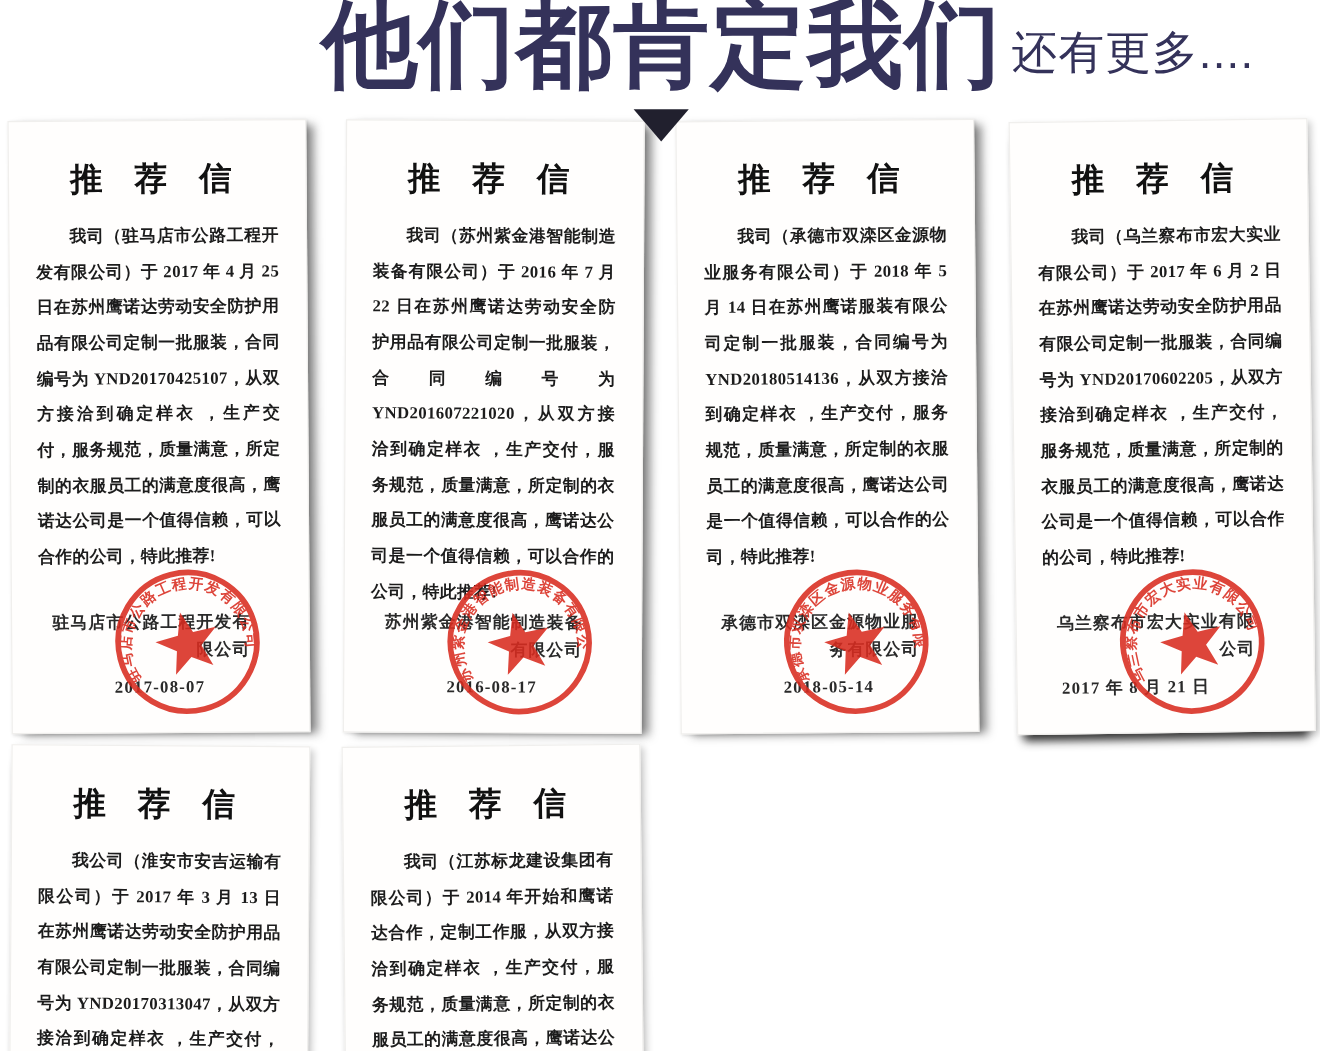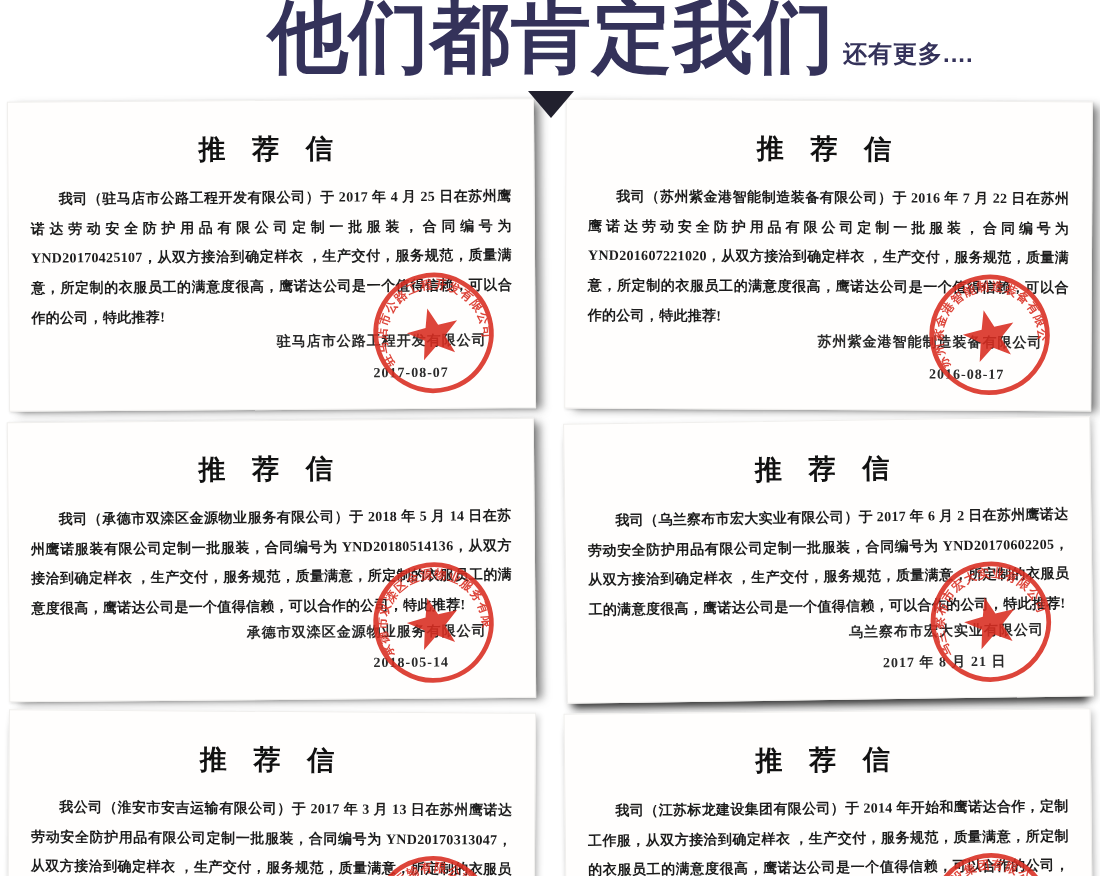--- a/index.html
+++ b/index.html
@@ -18,32 +18,32 @@
     position:absolute;top:-8px;left:268px;display:flex;align-items:flex-end;gap:8px;
     white-space:nowrap;z-index:4;
   }
   .big-title{
     font-family:"Liberation Sans","DejaVu Sans",sans-serif;
     font-weight:900;font-size:80px;line-height:1.12;color:var(--title-color);
     letter-spacing:1px;margin:0;
   }
   .more-label{
     font-family:"Liberation Sans","DejaVu Sans",sans-serif;
-    font-weight:700;font-size:24px;color:var(--title-color);
+    font-weight:400;font-size:38px;color:var(--title-color);
     padding-bottom:12px;letter-spacing:1px;
   }
   .down-arrow{
     position:absolute;top:91px;left:528px;width:0;height:0;z-index:5;
     border-left:23px solid transparent;border-right:23px solid transparent;
     border-top:27px solid #21202e;
   }
   
   .letters-grid{
     position:absolute;top:100px;left:8px;right:8px;bottom:6px;
-    display:grid;grid-template-columns:repeat(2,1fr);grid-template-rows:1fr 1fr;
+    display:grid;grid-template-columns:repeat(4,1fr);grid-template-rows:1fr 1fr;
     column-gap:30px;row-gap:10px;z-index:1;
   }
   .card{
     position:relative;background:#fffefd;border:1px solid #f0efed;
     display:flex;flex-direction:column;
     padding:24px 22px 14px 22px;
     transform:rotate(var(--rot,0deg));
   }
   .card.shadow-right{box-shadow:8px 3px 8px -2px rgba(40,40,40,0.55), 1px 1px 3px rgba(0,0,0,0.15);}
   .card.shadow-bottom{box-shadow:0 11px 8px -6px rgba(25,25,25,0.85), 3px 3px 6px rgba(0,0,0,0.2);}

